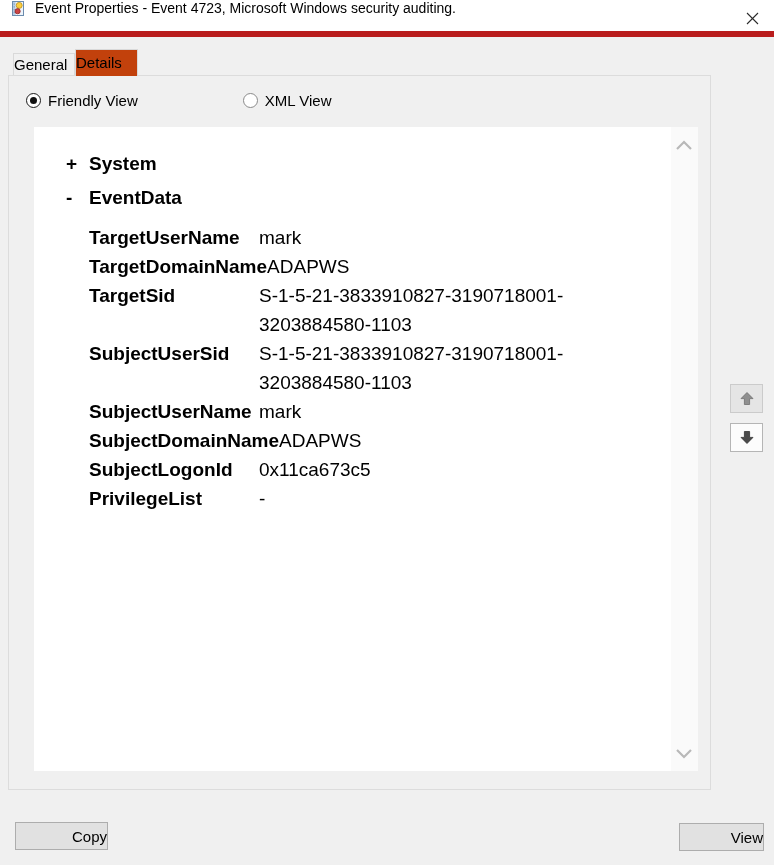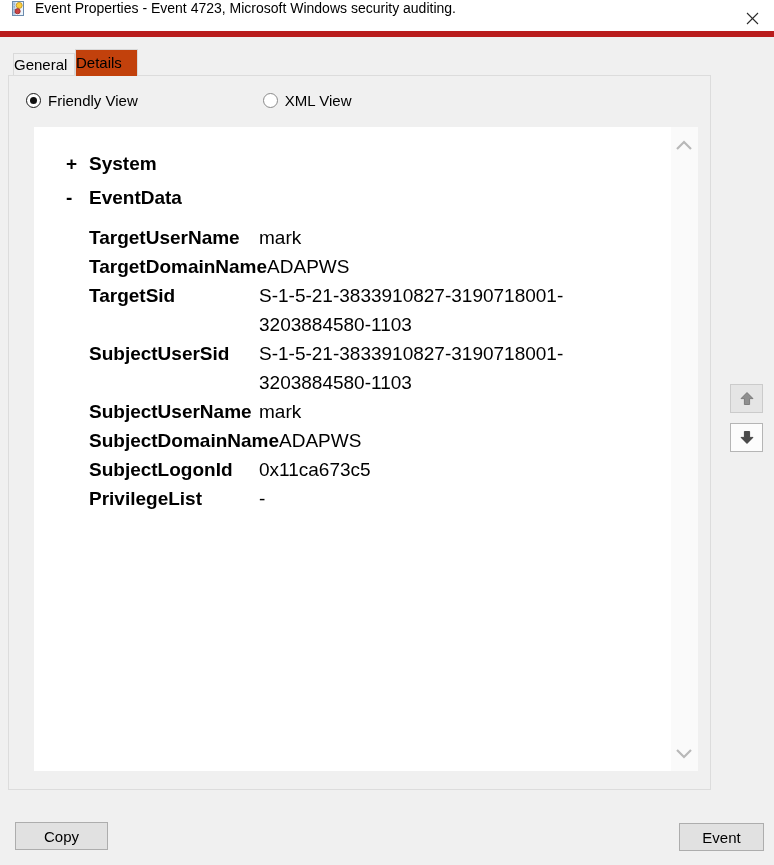--- a/index.html
+++ b/index.html
@@ -42,21 +42,21 @@
 
   
   .panel {
     position: absolute; left: 8px; top: 75px; width: 703px; height: 715px;
     background: #f0f0f0; border: 1px solid #dcdcdc; z-index: 2;
   }
 
   
   .view-options { position: absolute; left: 17px; top: 13px; height: 22px; display: flex; align-items: center; }
   .radio-option { display: flex; align-items: center; cursor: default; }
-  .radio-option + .radio-option { margin-left: 84px; padding-left: 41px; }
+  .radio-option + .radio-option { margin-left: 64px; padding-left: 41px; }
   .radio-circle {
     width: 15px; height: 15px; border-radius: 50%; background: #fff;
     border: 1px solid #8a8a8a; position: relative; flex: 0 0 auto;
   }
   .radio-circle.checked { border: 1px solid #1a1a1a; }
   .radio-circle.checked::after {
     content: ""; position: absolute; left: 3px; top: 3px; right: 3px; bottom: 3px;
     border-radius: 50%; background: #111;
   }
   .radio-label { margin-left: 7px; font-size: 15px; }
@@ -86,21 +86,21 @@
   .nav-btn {
     position: absolute; left: 730px; width: 33px; height: 29px;
     display: flex; align-items: center; justify-content: center; cursor: default;
   }
   .nav-up { top: 384px; background: #e5e5e5; border: 1px solid #cbcbcb; }
   .nav-down { top: 423px; background: #fcfcfc; border: 1px solid #b5b5b5; }
 
   
   .dlg-btn {
     position: absolute; height: 28px; background: #e1e1e1; border: 1px solid #adadad;
-    font-size: 15px; font-family: "Liberation Sans", sans-serif; text-align: center; cursor: default;
+    font-size: 15px; font-family: "Liberation Sans", sans-serif; text-align: right; cursor: default;
   }
   .copy-btn { left: 15px; top: 822px; width: 93px; }
   .close-bottom-btn { left: 679px; top: 823px; width: 85px; }
 </style>
 </head>
 <body>
 
 <div class="titlebar">
   <svg class="titlebar-icon" viewBox="0 0 17 17">
     <rect x="3.5" y="1.5" width="11" height="14" fill="#eef4fb" stroke="#6b8cae" stroke-width="1"></rect>
@@ -186,13 +186,13 @@
     <path d="M8 1.5 L14 7.6 L10.6 7.6 L10.6 13.5 L5.4 13.5 L5.4 7.6 L2 7.6 Z" fill="#8f8f8f" stroke="#6f6f6f" stroke-width="0.8"></path>
   </svg>
 </button>
 <button class="nav-btn nav-down">
   <svg width="16" height="15" viewBox="0 0 16 15">
     <path d="M8 13.5 L2 7.4 L5.4 7.4 L5.4 1.5 L10.6 1.5 L10.6 7.4 L14 7.4 Z" fill="#4a4a4a" stroke="#333333" stroke-width="0.8"></path>
   </svg>
 </button>
 
 <button class="dlg-btn copy-btn">Copy</button>
-<button class="dlg-btn close-bottom-btn">Event</button>
+<button class="dlg-btn close-bottom-btn">View</button>
 
 </body></html>

